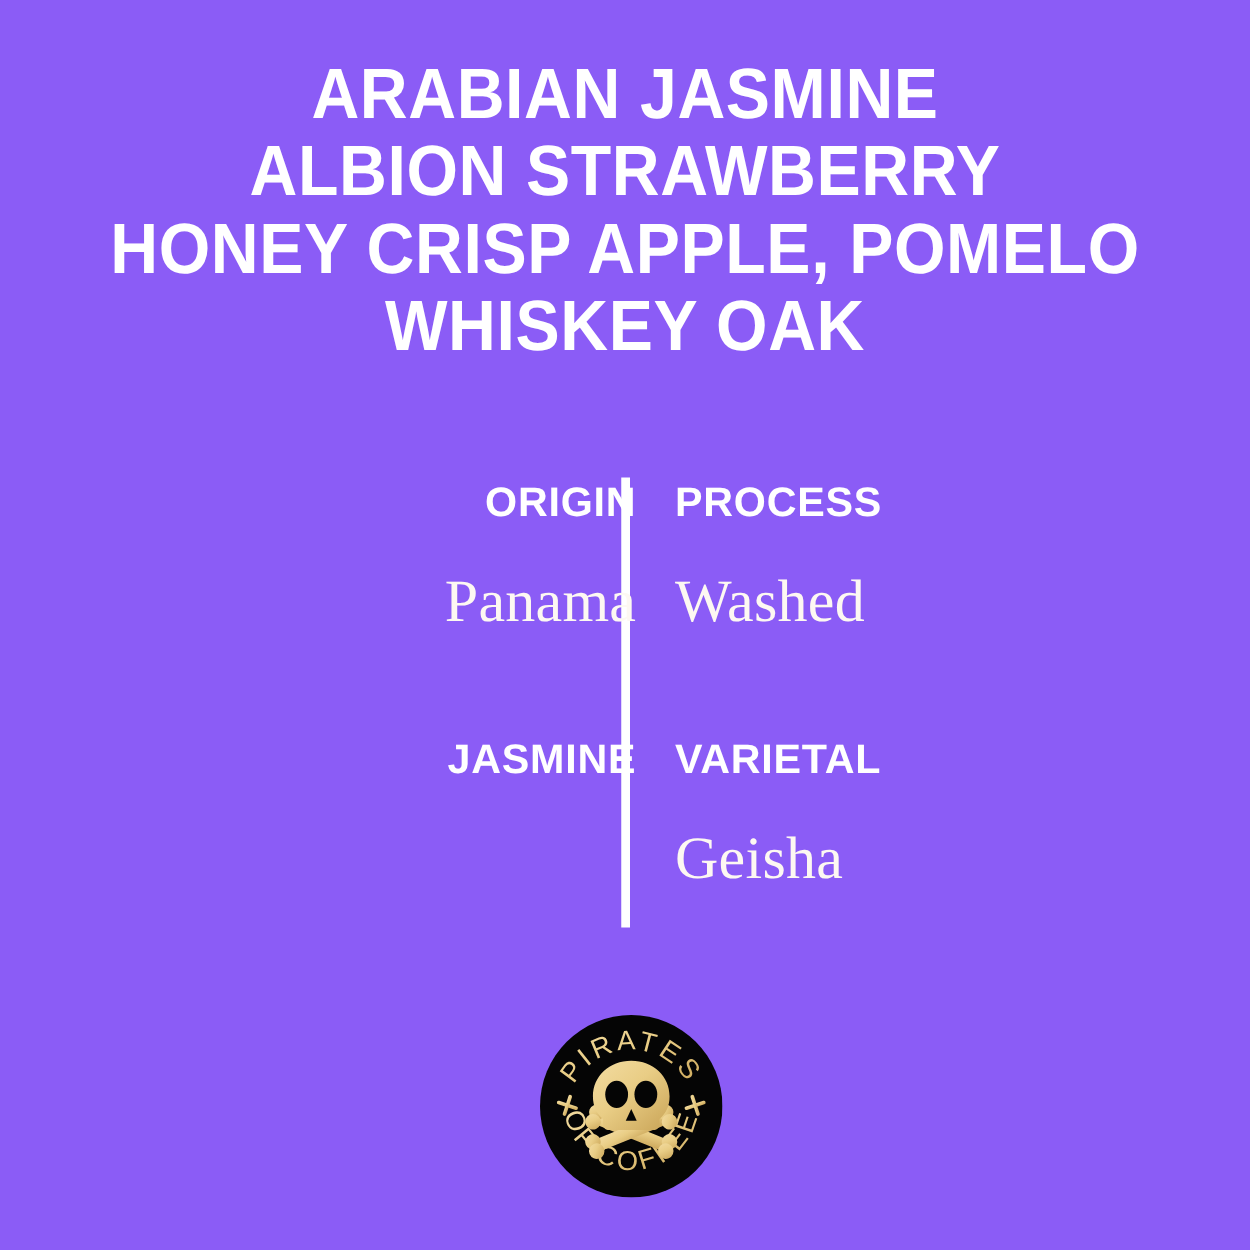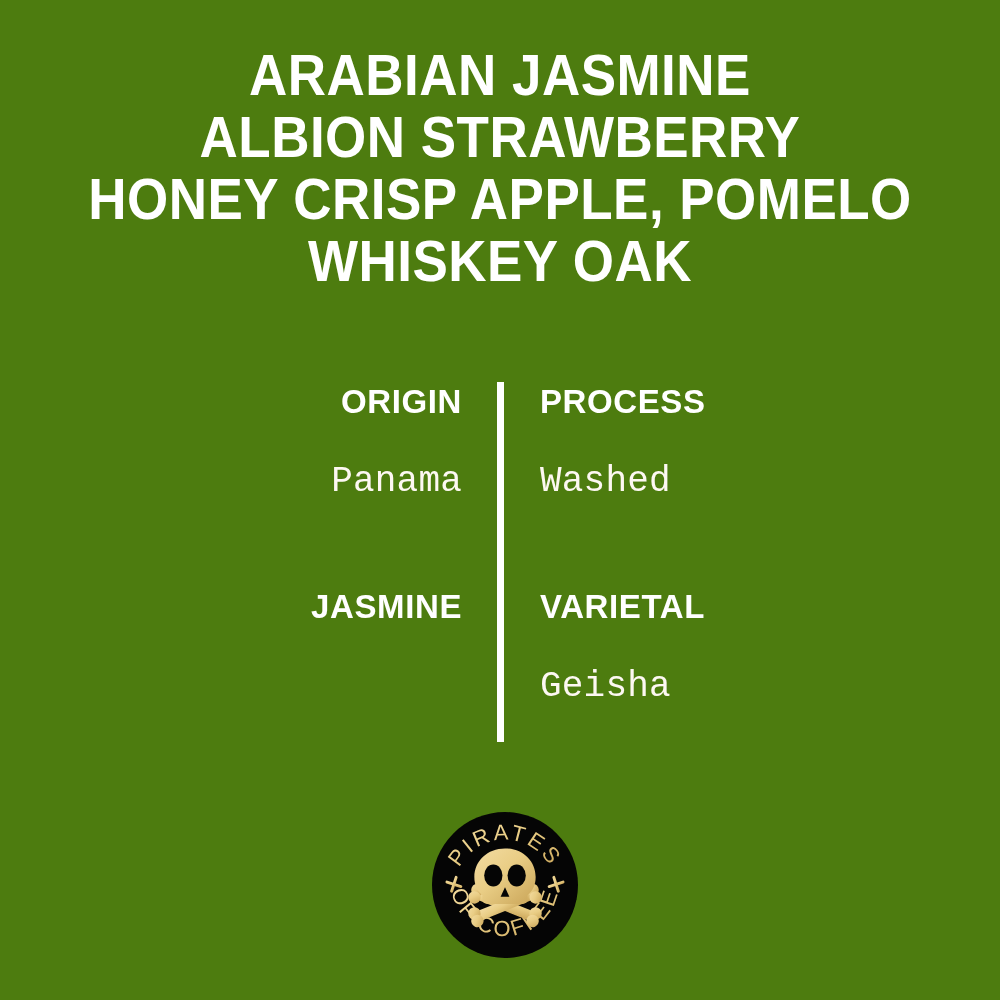--- a/index.html
+++ b/index.html
@@ -70,42 +70,43 @@
 
   .attr-cell {
     position: absolute;
     top: 0;
     width: 462px;
   }
   .attr-cell.cell-left {
     left: 0;
     text-align: right;
     padding-right: 0;
+    padding-left: 47px;
   }
   .attr-cell.cell-right {
     left: 540px;
     text-align: left;
   }
   .attr-label {
     display: block;
     color: #ffffff;
     font-family: "Liberation Sans", sans-serif;
     font-weight: bold;
     font-size: 33px;
     line-height: 40px;
     letter-spacing: 0.6px;
     white-space: nowrap;
   }
   .attr-value {
     display: block;
     margin-top: 38px;
     color: #fdf8f2;
-    font-family: Liberation Mono, monospace;
+    font-family: Liberation Serif, serif;
     font-weight: 300;
-    font-size: 36px;
+    font-size: 48px;
     line-height: 44px;
     letter-spacing: 0.2px;
     white-space: nowrap;
   }
 
   
   #brand-logo {
     position: absolute;
     left: 432px;
     top: 812px;
@@ -114,21 +115,21 @@
   }
   #brand-logo svg {
     display: block;
     width: 146px;
     height: 146px;
   }
 </style>
 </head>
 <body>
 
-<div id="label-card" style="background: #4d7c0f;">
+<div id="label-card" style="background: #8b5cf6;">
 
   <div id="tasting-notes">
     <span class="note-line">ARABIAN JASMINE</span>
     <span class="note-line">ALBION STRAWBERRY</span>
     <span class="note-line">HONEY CRISP APPLE, POMELO</span>
     <span class="note-line">WHISKEY OAK</span>
   </div>
 
   <div id="attributes">
 

